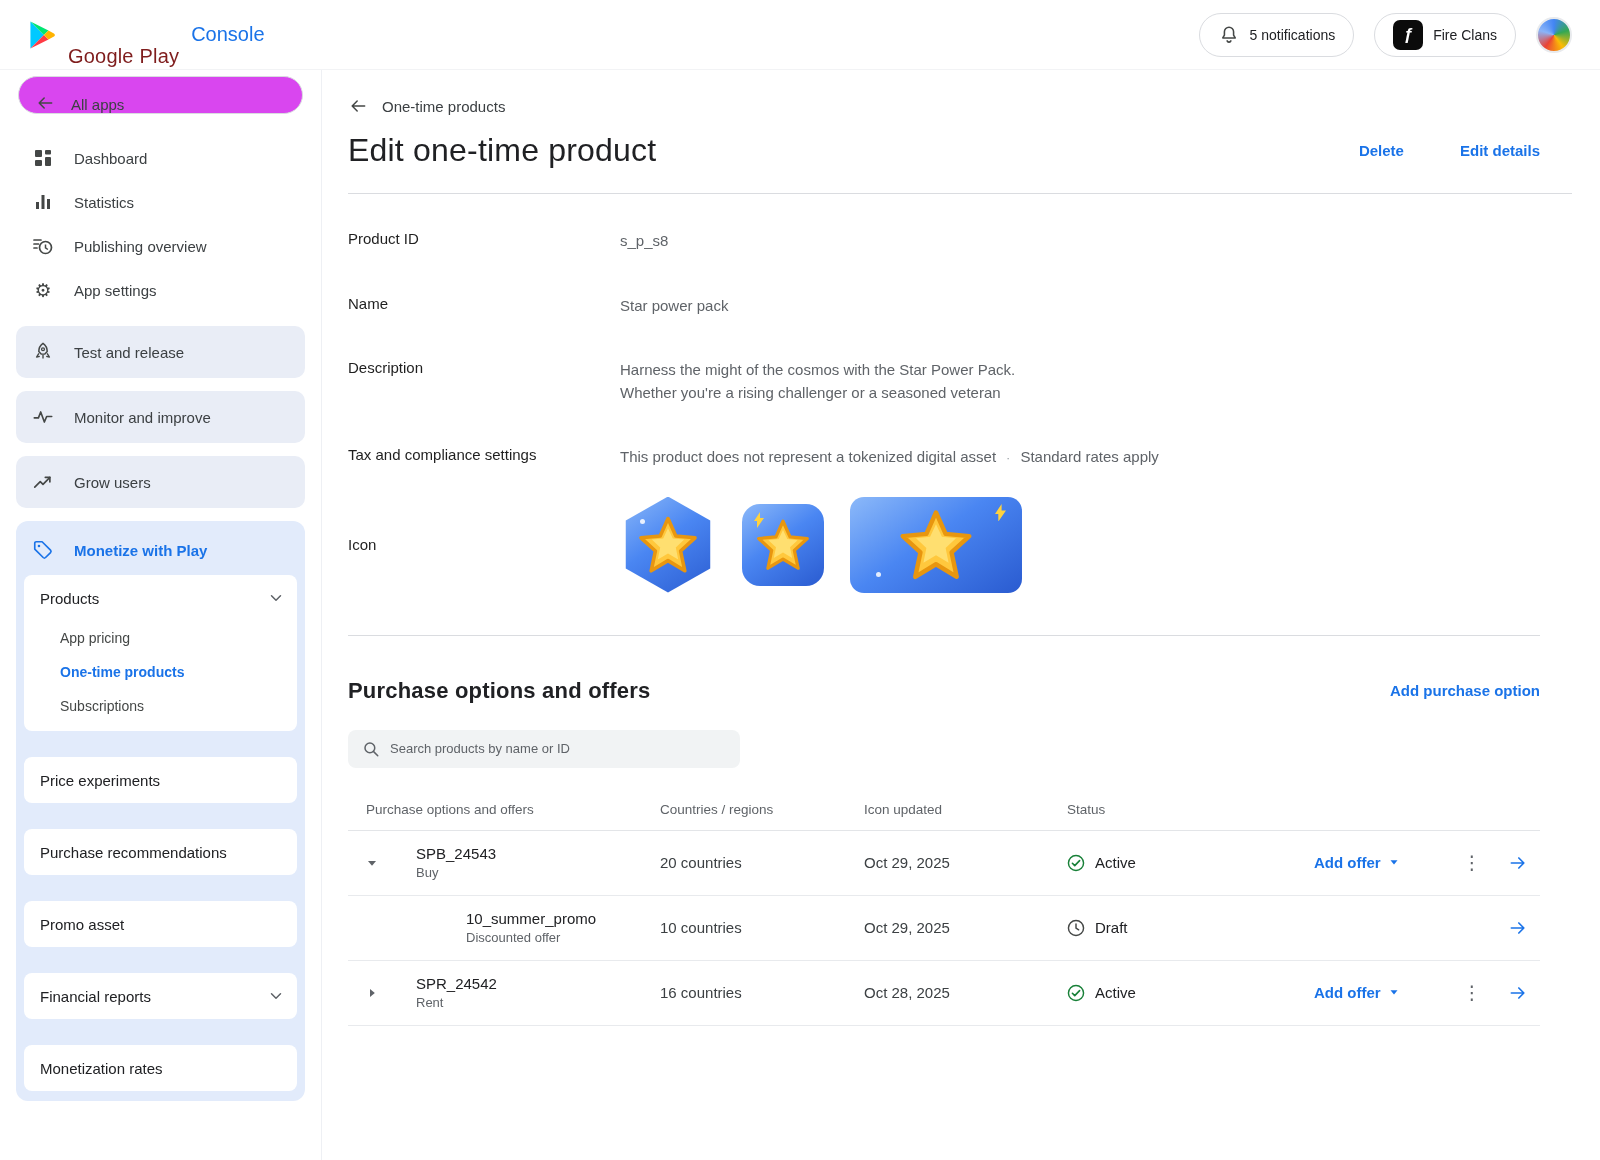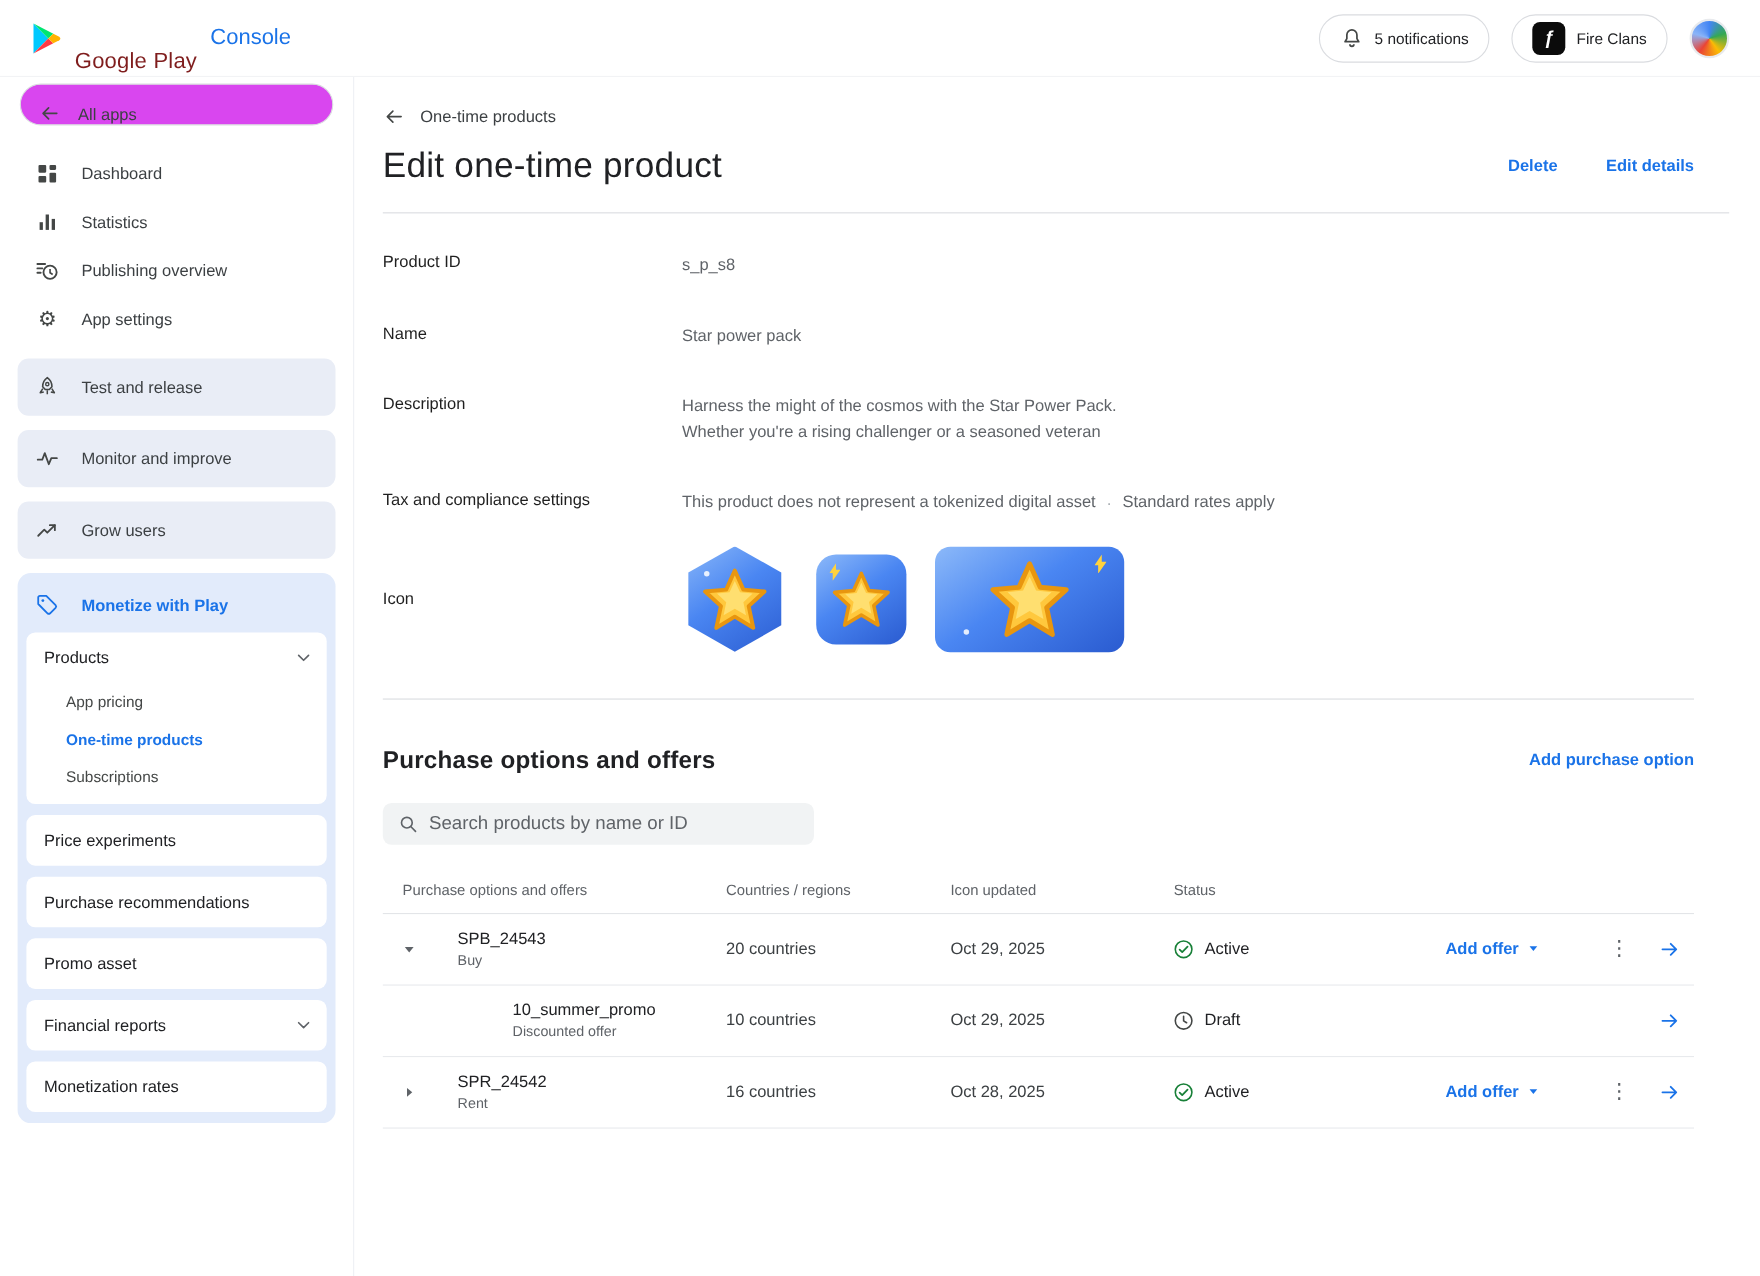--- a/index.html
+++ b/index.html
@@ -22,34 +22,34 @@
   .sidebar{width:322px;min-width:322px;padding:4px 16px 20px 16px;border-right:1px solid #eef0f4;overflow:hidden;}
   .main{flex:1;padding:0 60px 20px 26px;overflow:hidden;}
 
   
   .all-apps{display:flex;align-items:flex-end;gap:16px;height:38px;border:1px solid #dadce0;border-radius:20px;padding:0 16px;font-size:15px;color:#3c4043;margin:2px 2px 22px 2px;background:#d946ef;width:calc(100% - 4px);}
   .nav-item{display:flex;align-items:center;gap:20px;height:44px;padding-left:16px;font-size:15px;color:#3c4043;width:100%;text-align:left;}
   .nav-gap{height:14px;}
   .section-card{display:flex;align-items:center;gap:20px;height:52px;border-radius:10px;background:#e9edf6;padding-left:16px;margin-bottom:13px;font-size:15px;color:#3c4043;width:100%;text-align:left;}
   .monetize-block{background:#e2ebfb;border-radius:12px;padding:4px 8px 10px 8px;}
   .monetize-header{display:flex;align-items:center;gap:20px;height:50px;padding-left:8px;font-size:15px;color:#1a73e8;font-weight:bold;width:100%;text-align:center;}
-  .white-card{background:#fff;border-radius:8px;margin-bottom:10px;overflow:hidden;}
+  .white-card{background:#fff;border-radius:8px;margin-bottom:26px;overflow:hidden;}
   .card-row{display:flex;align-items:center;justify-content:space-between;height:46px;padding:0 12px 0 16px;font-size:15px;color:#202124;width:100%;text-align:left;}
   .sub-item{display:block;width:100%;text-align:left;padding:9px 8px 9px 36px;font-size:14px;color:#444746;}
   .sub-item.active{color:#1a73e8;font-weight:bold;}
   .products-card{padding-bottom:8px;}
 
   .ic{flex:none;display:inline-flex;align-items:center;justify-content:center;}
   .gear-glyph{font-size:19px;line-height:1;color:#444746;width:22px;text-align:center;}
 
   
   .breadcrumb{display:flex;align-items:center;gap:14px;margin:26px 0 16px 0;font-size:15px;color:#3c4043;}
   .title-row{display:flex;align-items:center;justify-content:space-between;}
   .page-title{font-size:32px;font-weight:normal;color:#202124;letter-spacing:.2px;}
-  .title-actions{display:flex;gap:44px;}
+  .title-actions{display:flex;gap:56px;}
   .link-btn{color:#1a73e8;font-size:15px;font-weight:bold;}
   .title-divider{border:none;border-top:1px solid #dadce0;margin:24px -32px 0 0;}
 
   
   .form{margin-top:36px;}
   .form-row{display:grid;grid-template-columns:272px 1fr;margin-bottom:42px;align-items:start;}
   .form-row.center{align-items:center;}
   .f-label{font-size:15px;color:#1f1f1f;}
   .f-value{font-size:15px;color:#5f6368;line-height:1.5;}
   .tax-value{display:flex;align-items:center;gap:10px;}
@@ -68,21 +68,21 @@
   .bolt-a{top:8px;left:12px;width:10px;}
   .bolt-b{top:7px;right:16px;width:11px;}
   .spark{position:absolute;width:5px;height:5px;border-radius:50%;background:#fff;opacity:.85;}
 
   .section-divider{border:none;border-top:1px solid #dadce0;margin:12px 0 0 0;}
 
   
   .purchase-head{display:flex;align-items:center;justify-content:space-between;margin-top:42px;}
   .purchase-title{font-size:22px;font-weight:bold;color:#202124;letter-spacing:.2px;}
   .searchbox{margin-top:26px;width:392px;height:38px;background:#f1f3f4;border-radius:8px;display:flex;align-items:center;gap:10px;padding:0 14px;}
-  .searchbox input{flex:1;border:none;background:transparent;outline:none;font-size:17px;color:#8b5cf6;font-family:inherit;}
+  .searchbox input{flex:1;border:none;background:transparent;outline:none;font-size:13px;color:#8b5cf6;font-family:inherit;}
   .searchbox input::placeholder{color:#5f6368;}
 
   .table{margin-top:34px;}
   .tgrid{display:grid;grid-template-columns:48px 244px 204px 203px 247px 1fr 48px 44px;align-items:center;}
   .thead{border-bottom:1px solid #e3e5e8;padding-bottom:13px;}
   .th{font-size:13.5px;color:#5f6368;padding-left:20px;}
   .th-first{grid-column:1 / 3;padding-left:18px;}
   .trow{height:65px;border-bottom:1px solid #e8eaed;}
   .cell-expand{display:flex;align-items:center;justify-content:center;height:100%;}
   .cell-name{padding-left:20px;display:flex;flex-direction:column;justify-content:center;gap:3px;height:100%;}

